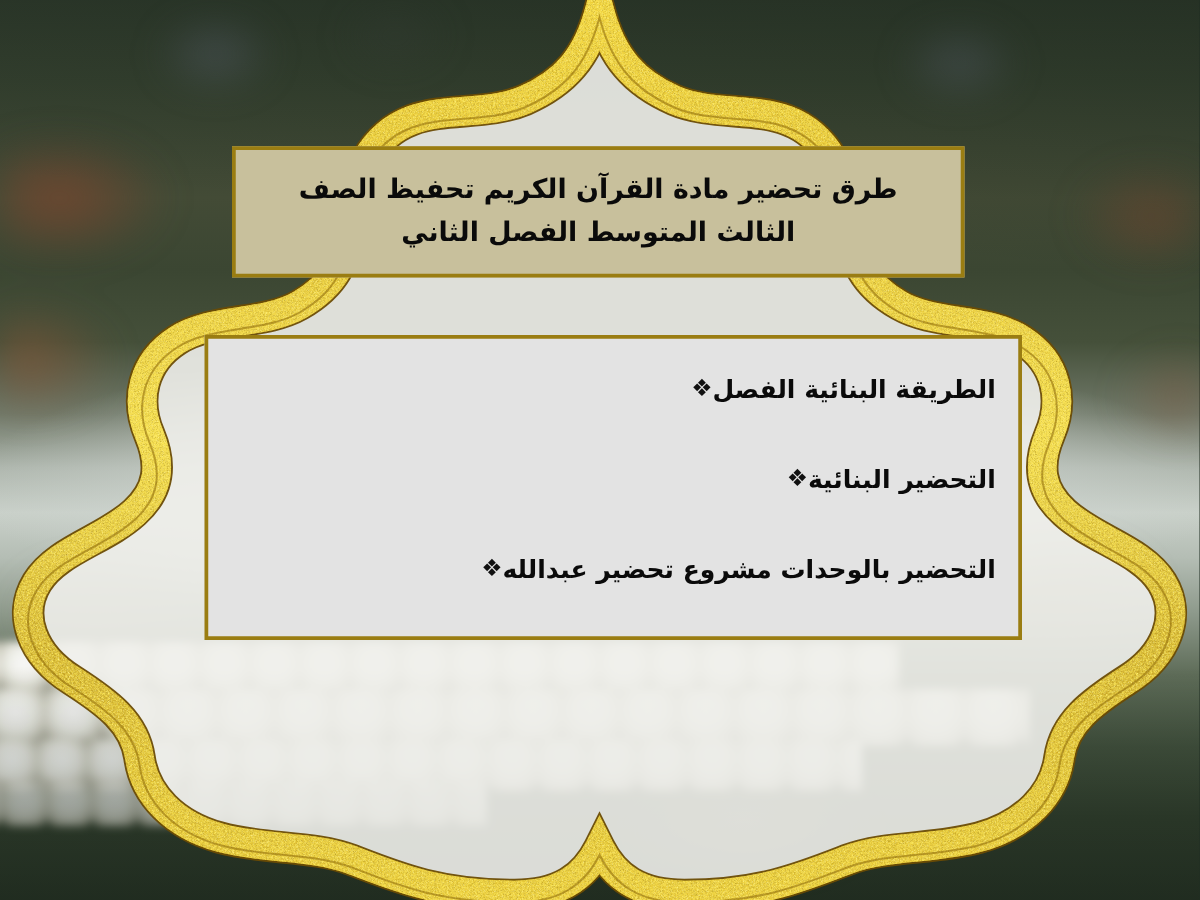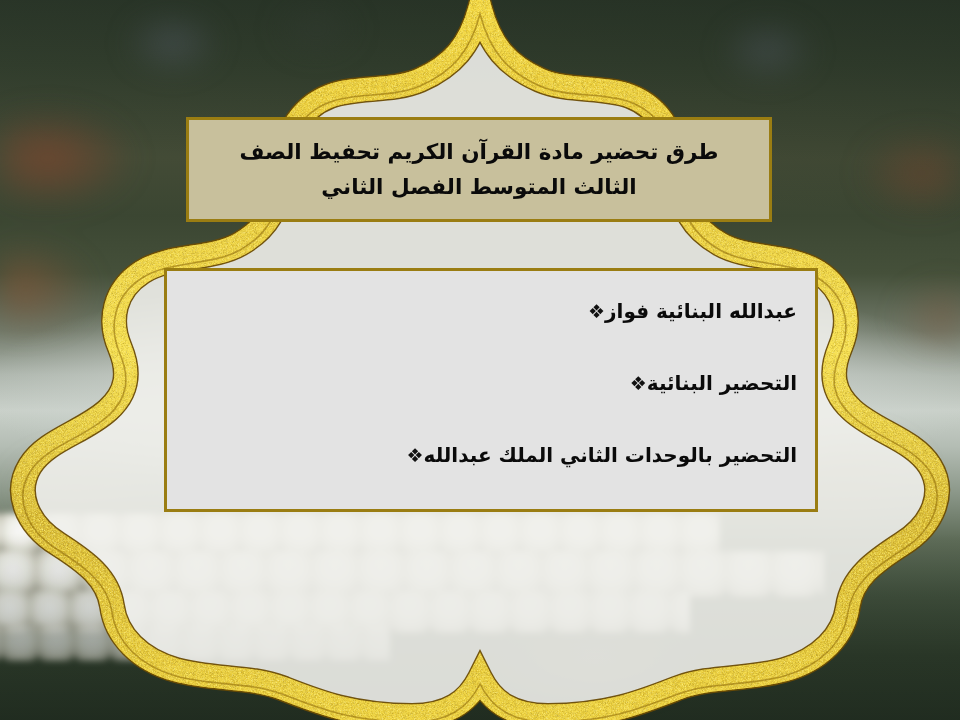--- a/index.html
+++ b/index.html
@@ -254,32 +254,32 @@
   </div>
 
   <div id="title-box">
     <div id="title-text">طرق تحضير مادة القرآن الكريم تحفيظ الصف الثالث المتوسط الفصل الثاني</div>
   </div>
 
   <div id="content-box">
     <ul class="bullet-list">
       <li class="bullet-item i1">
         <div class="bullet-row-inner">
-          <span class="bullet-text">عبدالله البنائية فواز</span>
+          <span class="bullet-text">الطريقة البنائية الفصل</span>
           <span class="bullet-marker">❖</span>
         </div>
       </li>
       <li class="bullet-item i2">
         <div class="bullet-row-inner">
           <span class="bullet-text">التحضير البنائية</span>
           <span class="bullet-marker">❖</span>
         </div>
       </li>
       <li class="bullet-item i3">
         <div class="bullet-row-inner">
-          <span class="bullet-text">التحضير بالوحدات الثاني الملك عبدالله</span>
+          <span class="bullet-text">التحضير بالوحدات مشروع تحضير عبدالله</span>
           <span class="bullet-marker">❖</span>
         </div>
       </li>
     </ul>
   </div>
 
 </div>
 
 </body></html>

